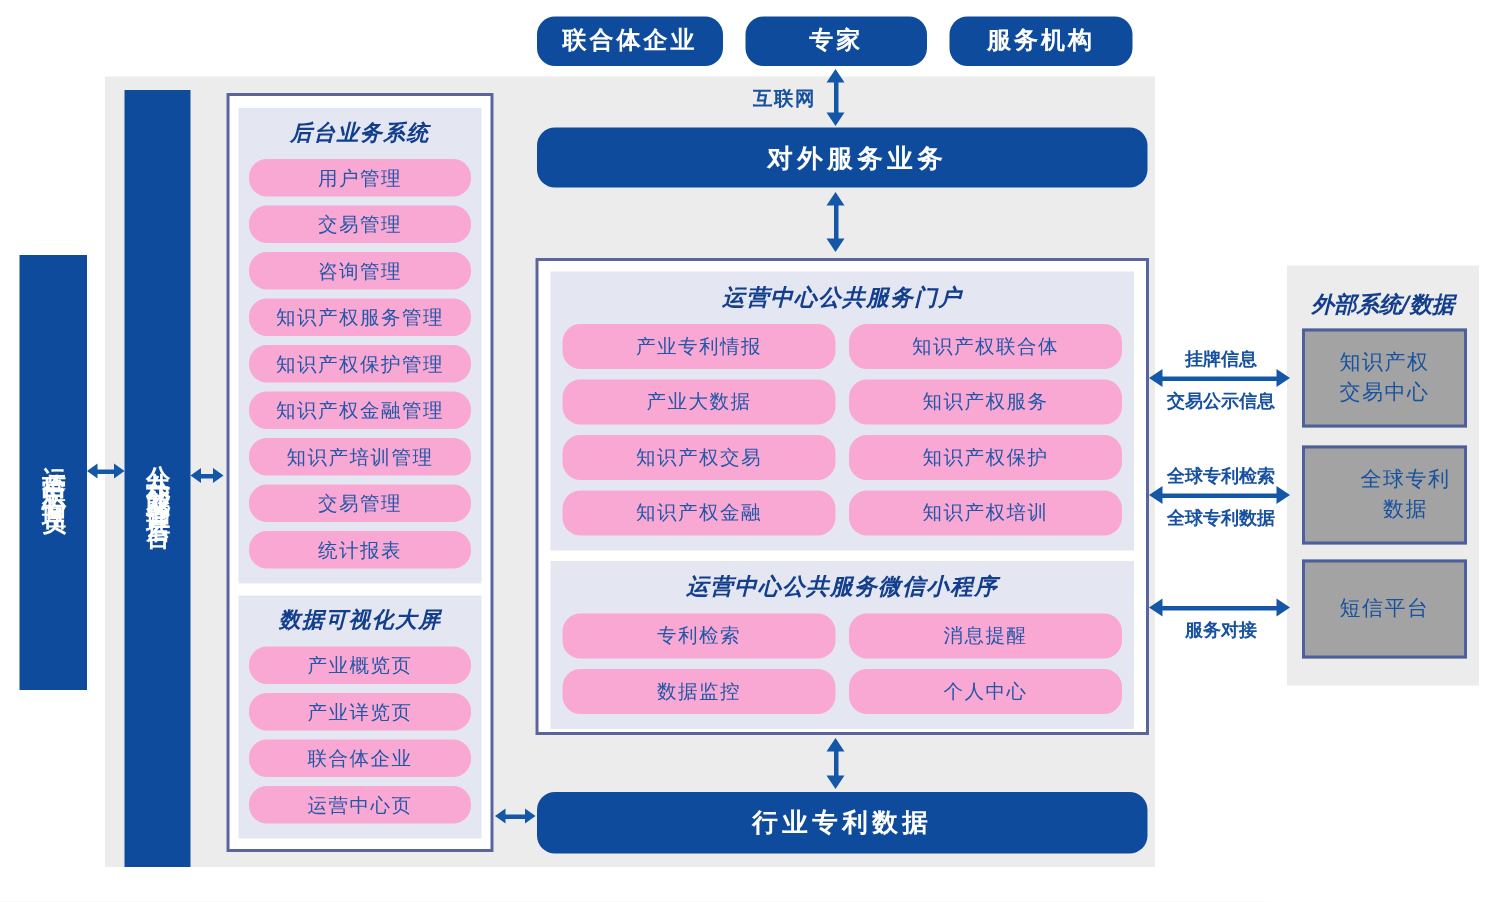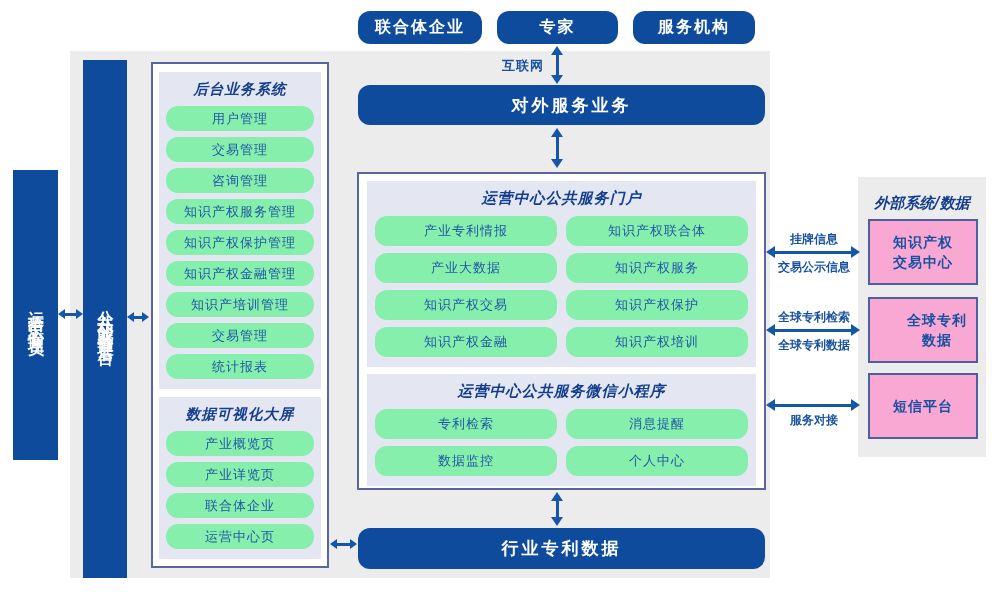--- a/index.html
+++ b/index.html
@@ -33,27 +33,27 @@
   .section { background:#e4e7f2; padding:5px 8px 10px; }
   .section + .section { margin-top:7px; }
   .section-title { text-align:center; font-weight:bold; font-style:italic; color:#123e8c;
                    font-size:15px; line-height:24px; margin-bottom:6px; letter-spacing:1px; }
   .left-panel .section { padding:6px 7px 10px; }
   .left-panel .section-title { line-height:22px; font-size:14.5px; }
   .left-panel .section + .section { margin-top:8px; }
 
   .rows { display:grid; grid-auto-rows:25px; gap:6px; }
   .grid2 { display:grid; grid-template-columns:1fr 1fr; grid-auto-rows:30px; gap:7px 9px; }
-  .cell { background:#86efac; color:#2057a7; display:flex; align-items:center;
+  .cell { background:#f9a8d4; color:#2057a7; display:flex; align-items:center;
           justify-content:center; font-size:13px; letter-spacing:1px;border-radius:12px; }
 
   .ext-title { position:absolute; left:858px; top:194px; width:128px; text-align:center;
                color:#123e8c; font-weight:bold; font-style:italic; font-size:15px; }
-  .ext-box { position:absolute; left:868px; width:110px; height:66px; background:#f9a8d4;
-             border:2px solid #4e5f9e; color:#17519f; font-weight:700; font-size:14px;
+  .ext-box { position:absolute; left:868px; width:110px; height:66px; background:#a3a3a3;
+             border:2px solid #4e5f9e; color:#17519f; font-weight:400; font-size:14px;
              display:flex; flex-direction:column; align-items:center; justify-content:center;
              line-height:1.45; letter-spacing:1px; }
   .ext-box-1 { top:219px; } .ext-box-2 { top:297px;padding-left:28px; } .ext-box-3 { top:373px; }
 
   .linklabel { position:absolute; left:762px; width:104px; text-align:center;
                color:#17519f; font-weight:bold; font-size:12px; }
   .internet-label { position:absolute; left:468px; top:57px; width:76px; text-align:right;
                     color:#17519f; font-weight:bold; font-size:13px; letter-spacing:1px; }
 
   

